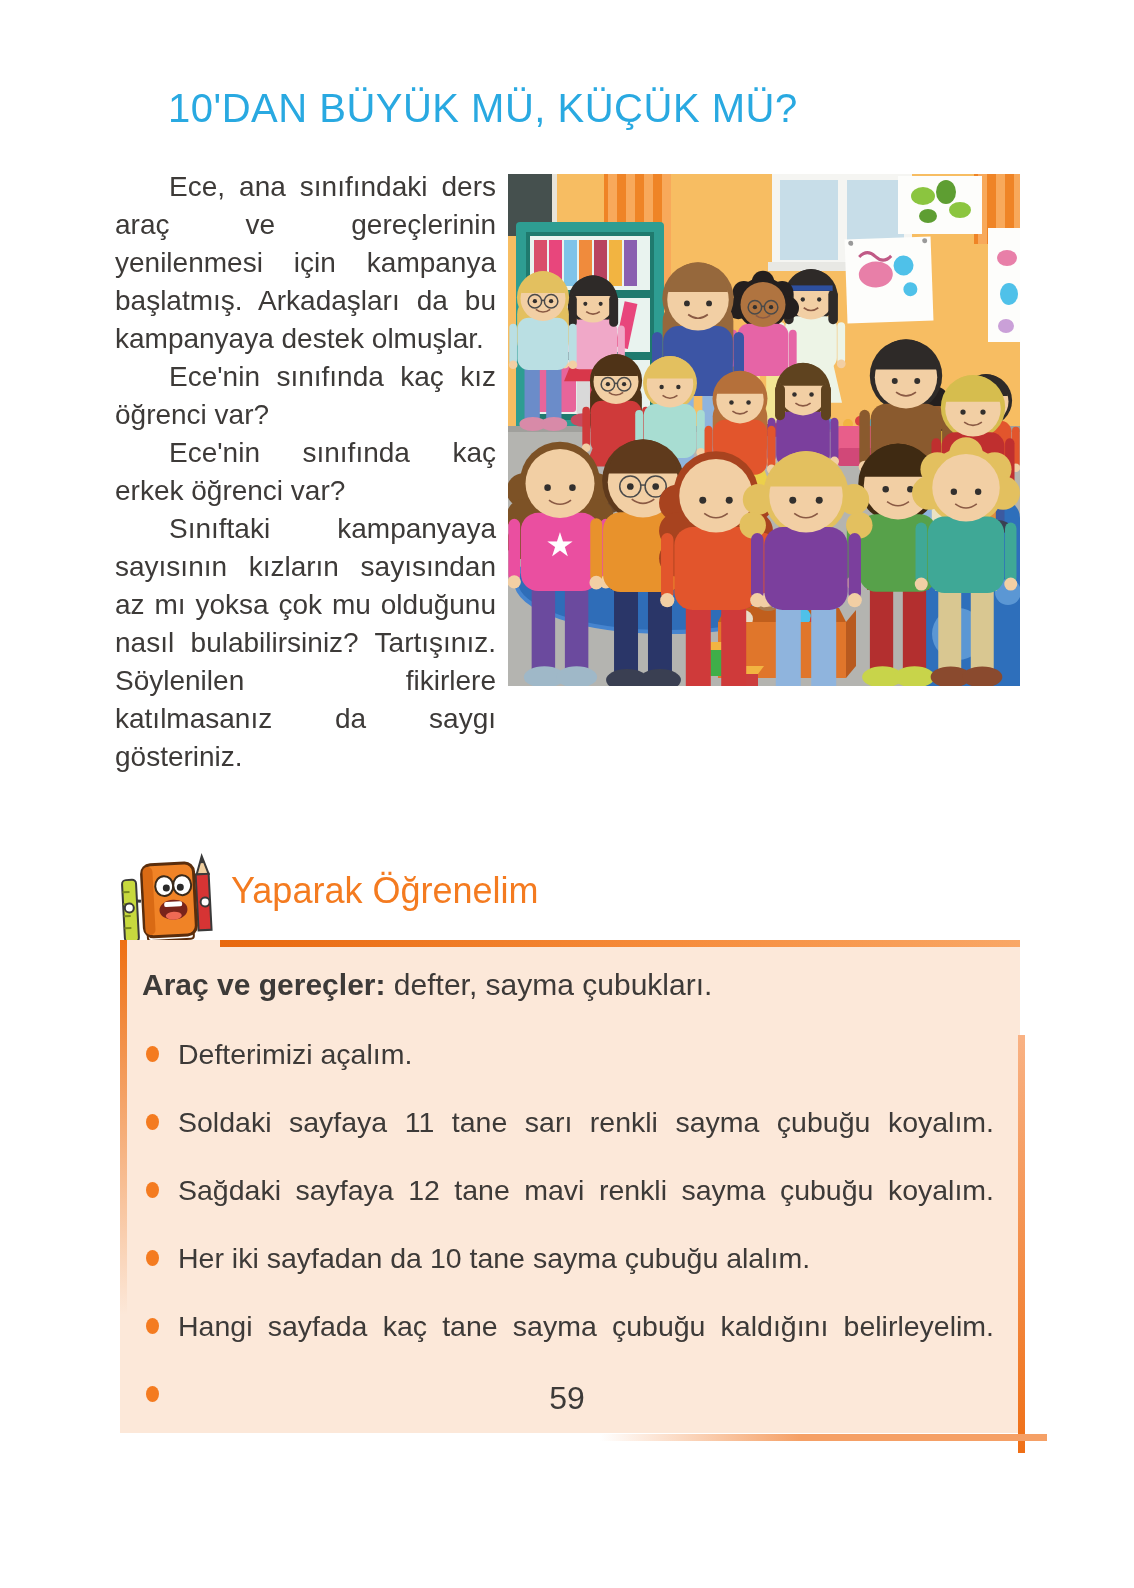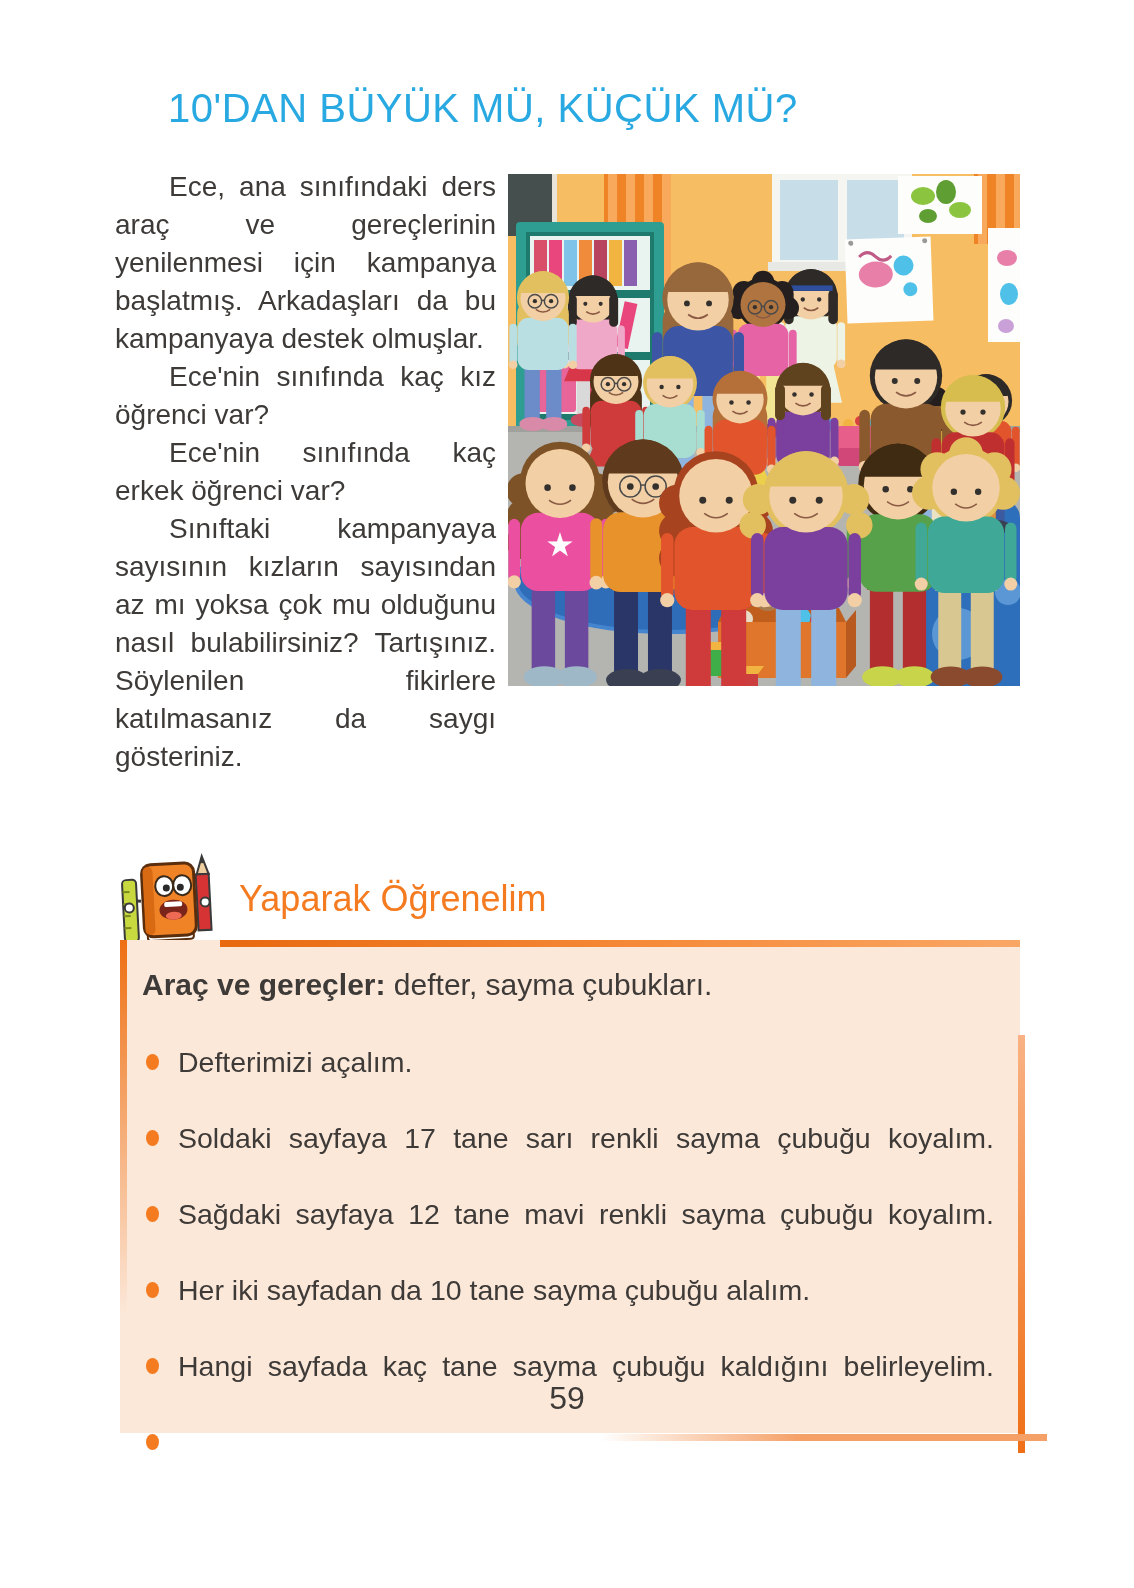--- a/index.html
+++ b/index.html
@@ -5,36 +5,36 @@
   html,body{margin:0;padding:0;background:#ffffff;}
   .page{position:relative;width:1134px;height:1588px;background:#fff;overflow:hidden;
         font-family:"Liberation Sans","DejaVu Sans",sans-serif;color:#3d3a38;}
   .title{position:absolute;left:168px;top:86px;margin:0;font-size:40px;font-weight:400;
          letter-spacing:.5px;color:var(--blue,#29a9e1);white-space:nowrap;}
   .intro{position:absolute;left:115px;top:168px;width:905px;font-size:28px;line-height:38px;}
   .intro p{margin:0;text-align:justify;text-indent:54px;}
   .illu{float:right;width:512px;height:512px;margin:6px 0 16px 12px;background:#f7bd62;}
   .activity{position:absolute;left:115px;top:846px;width:905px;height:620px;}
   .mascot{position:absolute;left:0;top:0;width:104px;height:108px;}
-  .act-heading{position:absolute;left:116px;top:24px;margin:8px;font-size:36px;font-weight:400;
+  .act-heading{position:absolute;left:116px;top:24px;margin:0;font-size:36px;font-weight:400;
                color:var(--orange,#f47b20);white-space:nowrap;}
   .box{position:absolute;left:5px;top:94px;width:900px;height:493px;background:var(--peach,#fce8d9);
        box-sizing:border-box;padding:24px 26px 12px 22px;}
   .b-top{position:absolute;left:100px;right:0;top:0;height:7px;
          background:linear-gradient(90deg,#e8690f,#f68b3a 55%,#f9a766);}
   .b-left{position:absolute;left:0;top:0;width:7px;height:375px;
           background:linear-gradient(180deg,#ee6f12,rgba(246,140,60,0));}
   .bar-right{position:absolute;left:1018px;top:1035px;width:7px;height:418px;
              background:linear-gradient(180deg,#f9b284,#ef6f16);}
   .line-bottom{position:absolute;left:600px;top:1434px;width:447px;height:7px;
                background:linear-gradient(90deg,rgba(245,160,102,0),#f5a066 45%,#f5a066);}
   .materials{margin:0;font-size:30px;line-height:42px;}
   .materials b{font-weight:700;}
   .steps{list-style:none;margin:6px 0 0 0;padding:0;}
-  .steps li{position:relative;margin-top:36px;padding-left:36px;font-size:28.5px;line-height:40px;
+  .steps li{position:relative;margin-top:28px;padding-left:36px;font-size:28.5px;line-height:40px;
             text-align:justify;}
   .steps li.fill{text-align-last:justify;}
   .dot{position:absolute;left:4px;top:12px;width:13px;height:16px;border-radius:50%;
        background:var(--orange,#f47b20);}
   .pagenum{position:absolute;left:0;right:0;top:1380px;text-align:center;font-size:32px;color:#3d3a38;}
 </style>
 </head>
 <body>
 
 <div class="page">
@@ -585,21 +585,21 @@
       </svg>
     </div>
     <h2 class="act-heading">Yaparak Öğrenelim</h2>
 
     <div class="box">
       <div class="b-top"></div>
       <div class="b-left"></div>
       <p class="materials"><b>Araç ve gereçler:</b> <span>defter, sayma çubukları.</span></p>
       <ul class="steps">
         <li><span class="dot"></span><span>Defterimizi açalım.</span></li>
-        <li class="fill"><span class="dot"></span><span>Soldaki sayfaya 17 tane sarı renkli sayma çubuğu koyalım.</span></li>
+        <li class="fill"><span class="dot"></span><span>Soldaki sayfaya 11 tane sarı renkli sayma çubuğu koyalım.</span></li>
         <li class="fill"><span class="dot"></span><span>Sağdaki sayfaya 12 tane mavi renkli sayma çubuğu koyalım.</span></li>
         <li><span class="dot"></span><span>Her iki sayfadan da 10 tane sayma çubuğu alalım.</span></li>
         <li class="fill"><span class="dot"></span><span>Hangi sayfada kaç tane sayma çubuğu kaldığını belirleyelim.</span></li>
         <li><span class="dot"></span></li>
       </ul>
     </div>
   </div>
 
   <div class="bar-right"></div>
   <div class="line-bottom"></div>

